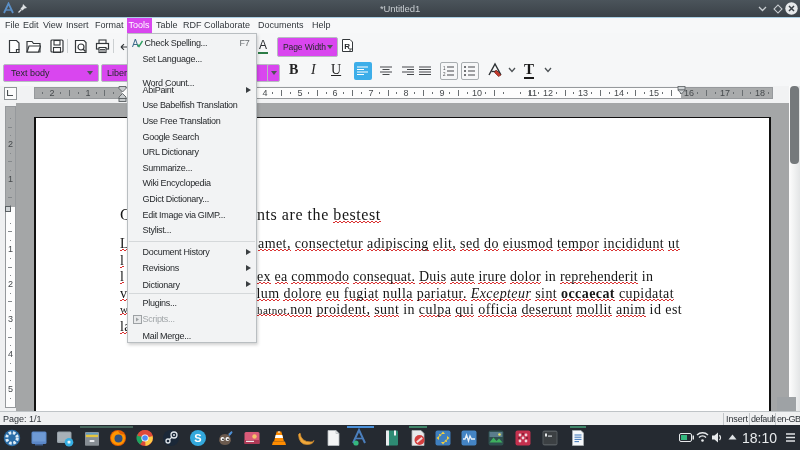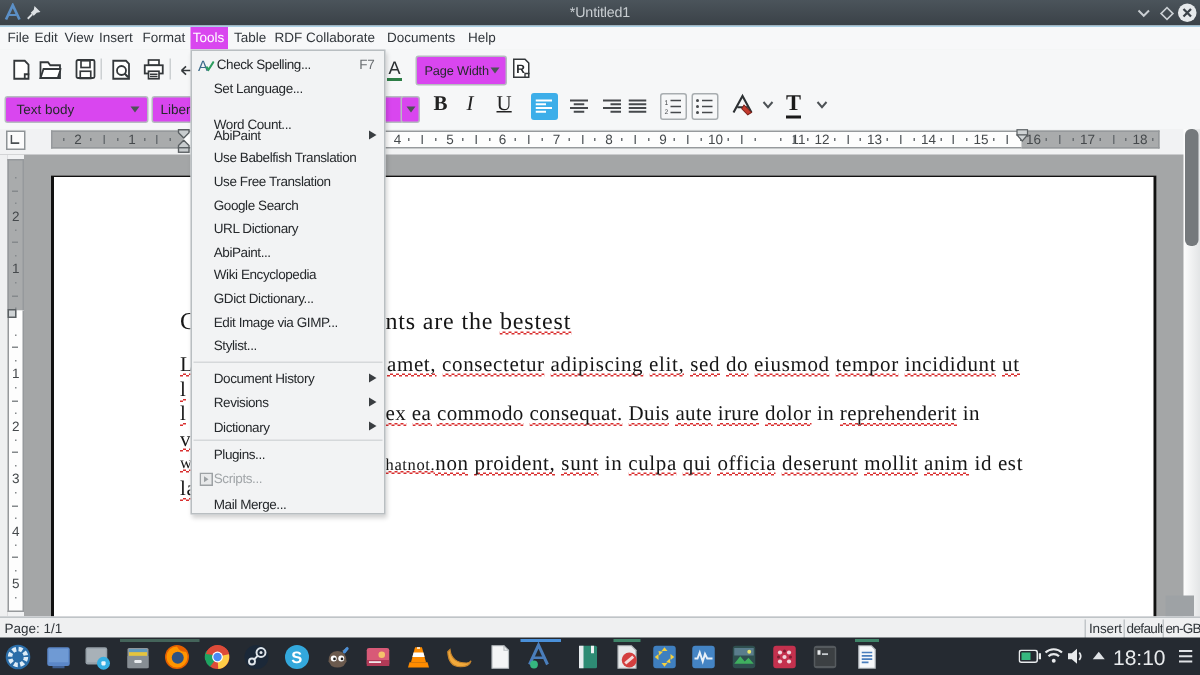--- a/index.html
+++ b/index.html
@@ -317,20 +317,21 @@
  <div class="abs" id="page"></div>
 
  <div class="tl" style="left:120px;top:102px;font-size:16px;line-height:19px">C</div>
  <div class="tl" style="left:257px;top:102px;font-size:16px;line-height:19px;letter-spacing:0.55px">nts are the <span class="sq">bestest</span></div>
  <div class="tl" style="left:120px;top:132px"><span class="sq">L</span></div>
  <div class="tl" style="left:258px;top:132px"><span class="sq">amet,</span> <span class="sq">consectetur</span> <span class="sq">adipiscing</span> <span class="sq">elit,</span> <span class="sq">sed</span> <span class="sq">do</span> <span class="sq">eiusmod</span> <span class="sq">tempor</span> <span class="sq">incididunt</span> <span class="sq">ut</span></div>
  <div class="tl" style="left:120px;top:148.5px"><span class="sq">l</span></div>
  <div class="tl" style="left:120px;top:165px"><span class="sq">l</span></div>
  <div class="tl" style="left:257px;top:165px;letter-spacing:0.27px"><span class="sq">ex</span> <span class="sq">ea</span> <span class="sq">commodo</span> <span class="sq">consequat.</span> <span class="sq">Duis</span> <span class="sq">aute</span> <span class="sq">irure</span> <span class="sq">dolor</span> in <span class="sq">reprehenderit</span> in</div>
  <div class="tl" style="left:120px;top:181.5px"><span class="sq">v</span></div>
+ <div class="tl" style="left:256.5px;top:181.5px"><span class="sq">lum</span> <span class="sq">dolore</span> <span class="sq">eu</span> <span class="sq">fugiat</span> <span class="sq">nulla</span> <span class="sq">pariatur.</span> <i><span class="sq">Excepteur</span></i> <span class="sq">sint</span> <b><span class="sq">occaecat</span></b> <span class="sq">cupidatat</span></div>
  <div class="tl" style="left:120px;top:198px;font-size:11px"><span class="sq">w</span></div>
  <div class="tl" style="left:257px;top:198px"><span style="font-size:11px"><span class="sq">hatnot.</span></span><span class="sq">non</span> <span class="sq">proident,</span> <span class="sq">sunt</span> in <span class="sq">culpa</span> <span class="sq">qui</span> <span class="sq">officia</span> <span class="sq">deserunt</span> <span class="sq">mollit</span> <span class="sq">anim</span> id est</div>
  <div class="tl" style="left:120px;top:214.5px"><span class="sq">laborum.</span></div>
 </div>
 
 <div class="abs" id="vsb">
       <div class="abs" id="vsbthumb"></div>
       <div class="abs" id="vsbbot"></div>
     </div>
 
@@ -342,21 +343,21 @@
  <div class="mni" style="top:2px;left:17px">Check Spelling...</div>
       <div class="mnr" style="top:2px">F7</div>
  <div class="mni" style="top:17.6px">Set Language...</div>
  <div class="mni" style="top:42px">Word Count...</div>
  <div class="mni" style="top:48.8px">AbiPaint</div>
       <div class="subarr" style="top:52.5px"></div>
  <div class="mni" style="top:64.4px">Use Babelfish Translation</div>
  <div class="mni" style="top:80px">Use Free Translation</div>
  <div class="mni" style="top:95.6px">Google Search</div>
  <div class="mni" style="top:111.2px">URL Dictionary</div>
- <div class="mni" style="top:126.8px">AbiPaint...</div>
+ <div class="mni" style="top:126.8px">Summarize...</div>
  <div class="mni" style="top:142.4px">Wiki Encyclopedia</div>
  <div class="mni" style="top:158px">GDict Dictionary...</div>
  <div class="mni" style="top:173.6px">Edit Image via GIMP...</div>
  <div class="mni" style="top:189.2px">Stylist...</div>
  <div class="msep" style="top:207px"></div>
  <div class="mni" style="top:211.4px">Document History</div>
       <div class="subarr" style="top:215.1px"></div>
  <div class="mni" style="top:227.3px">Revisions</div>
       <div class="subarr" style="top:231px"></div>
  <div class="mni" style="top:243.5px">Dictionary</div>

